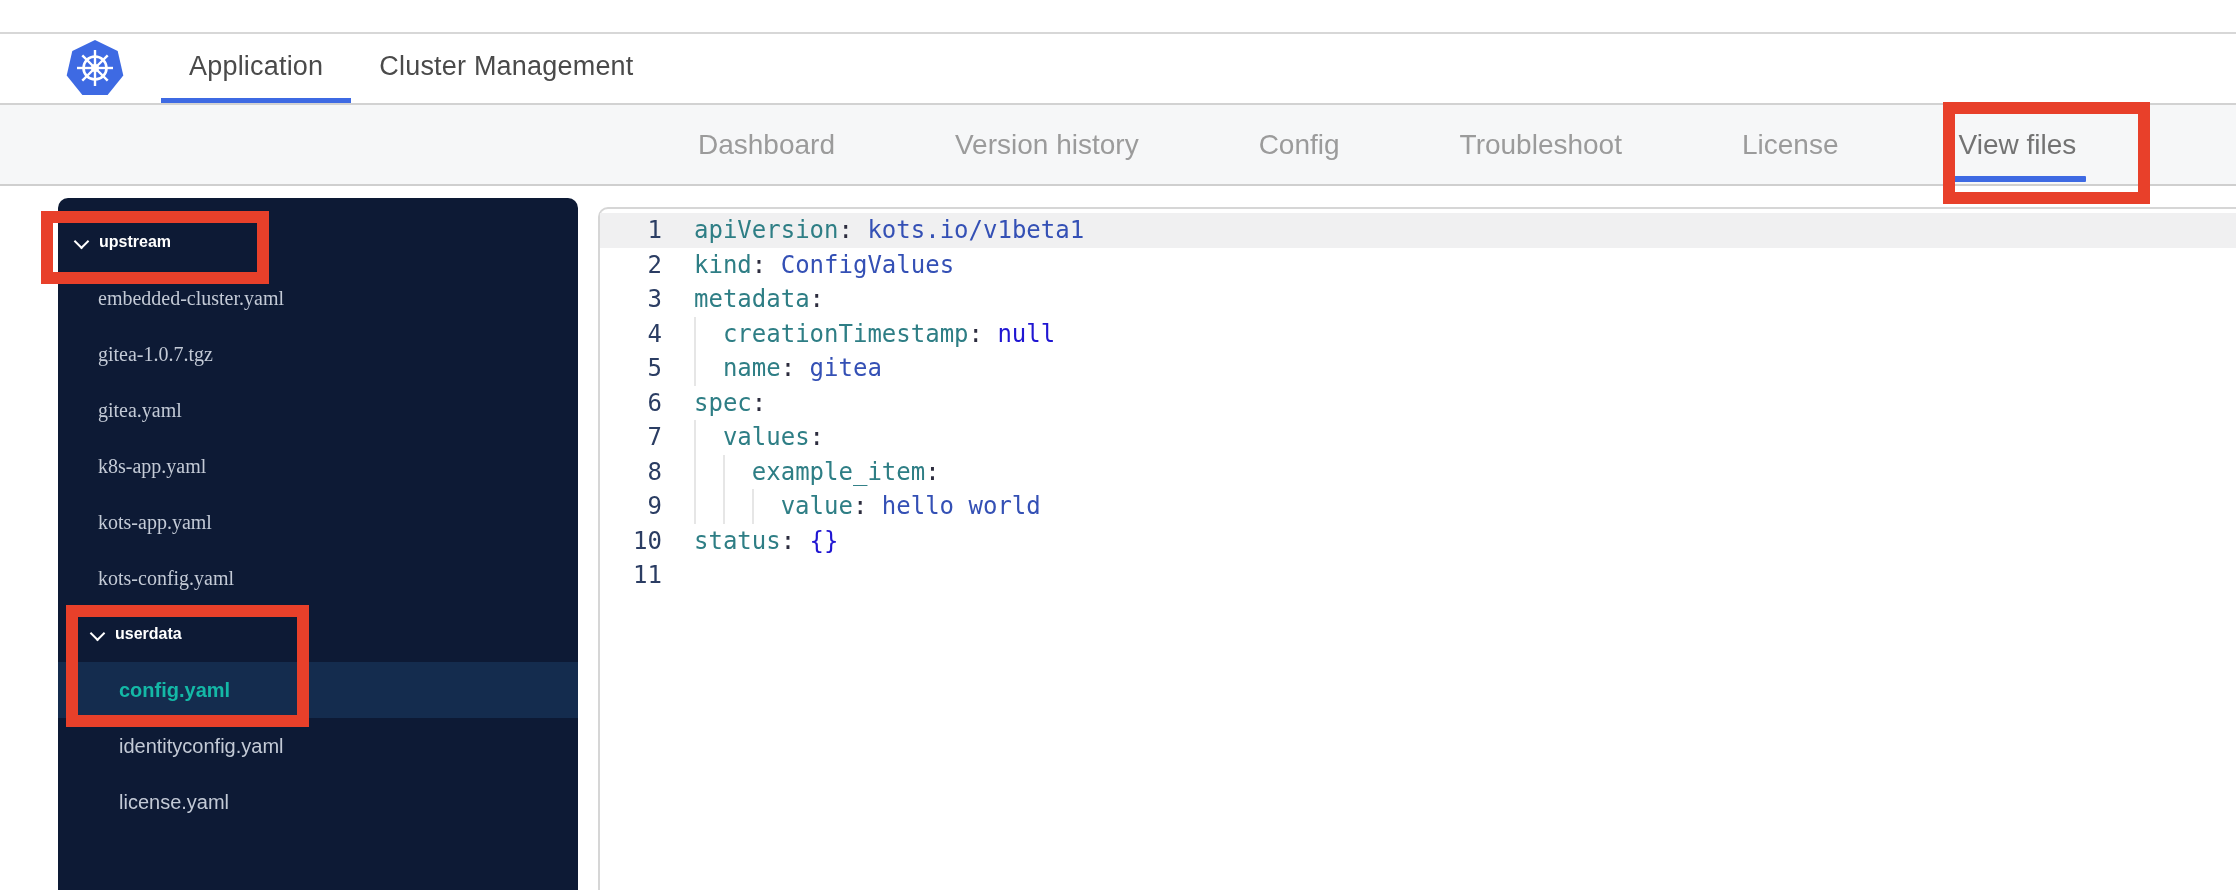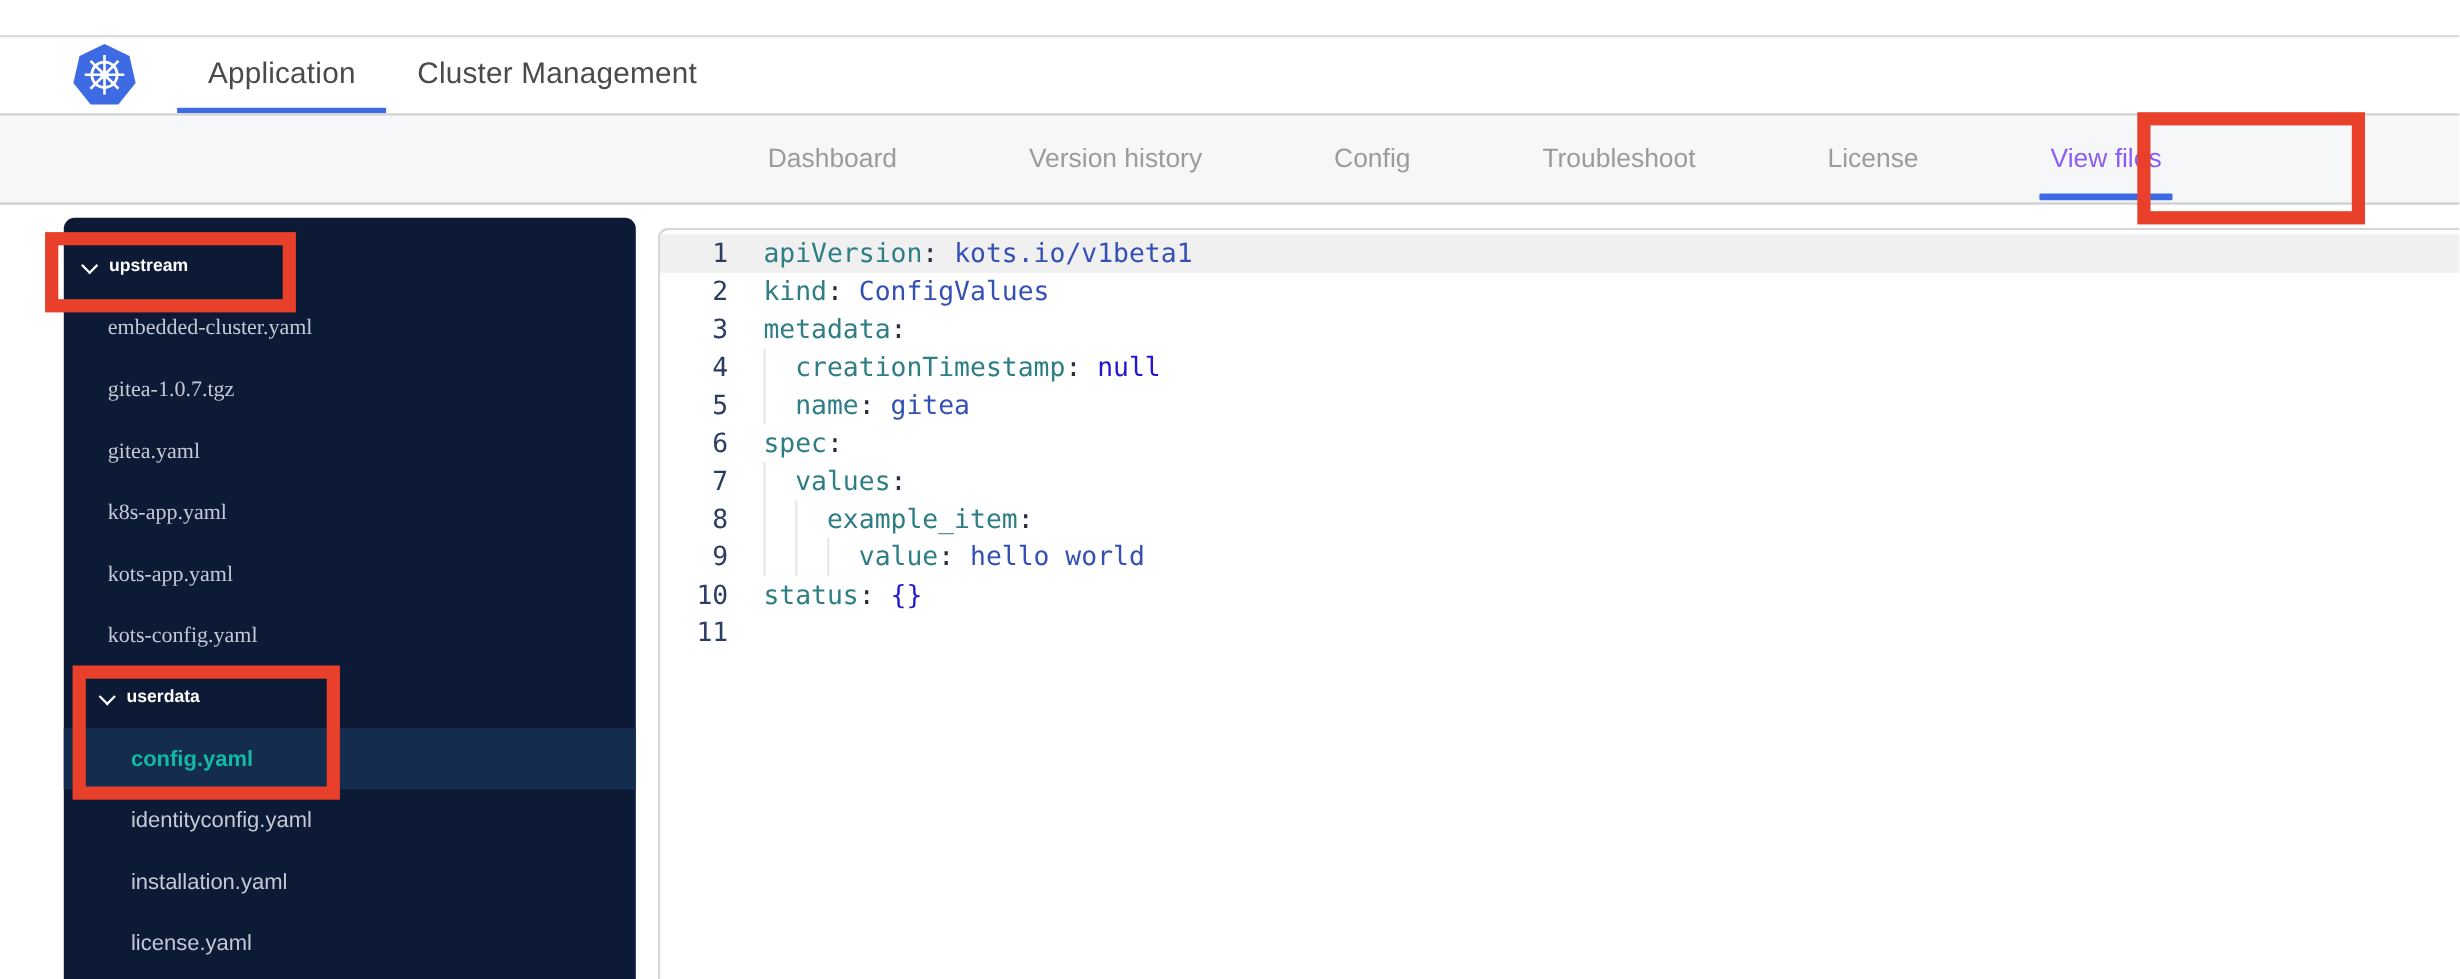--- a/index.html
+++ b/index.html
@@ -14,22 +14,22 @@
   .header-tabs { position:absolute; left:161px; top:0; height:69px; display:flex; }
   .htab { height:69px; display:flex; align-items:center; padding:12px 28px; font-size:27px;
           color:#4a4a4a; letter-spacing:.2px; cursor:pointer; border-bottom:5px solid transparent; }
   .htab.active { border-bottom-color:#3e6ae3; }
 
   
   .nav { position:absolute; left:0; top:103px; width:100%; height:83px; background:#f6f7f8;
          border-top:2px solid #d2d2d2; border-bottom:2px solid #cfcfcf; }
   .nav-tabs { position:absolute; left:682px; top:0; height:79px; display:flex; }
   .ntab { height:79px; display:flex; align-items:center; padding:0 16px; margin-right:88px;
-          font-size:24px; color:#9b9b9b; cursor:pointer; position:relative; }
-  .ntab.active { color:#8b5cf6; }
+          font-size:28px; color:#9b9b9b; cursor:pointer; position:relative; }
+  .ntab.active { color:#737373; }
   .ntab.active::after { content:""; position:absolute; left:6px; right:6px; bottom:2px;
           height:6px; background:#3e6ae3; border-radius:1px; }
 
   
   .sidebar { position:absolute; left:58px; top:198px; width:520px; height:692px;
              background:#0d1a35; border-radius:10px 10px 0 0; padding-top:16px; }
   .srow { height:56px; display:flex; align-items:center; color:#c3cad6; font-size:20px;
           cursor:pointer; }
   .srow.folder { color:#ffffff; font-weight:bold; font-size:16px; }
   .srow.selected { background:#142c4e; color:#14b8a6; font-weight:bold; }
@@ -125,23 +125,20 @@
       <span class="chev"></span>
       <span>userdata</span>
     </div>
     <div class="srow selected lv2">
       <span>config.yaml</span>
     </div>
     <div class="srow lv2">
       <span>identityconfig.yaml</span>
     </div>
     <div class="srow lv2">
-      <span>installation.yaml</span>
-    </div>
-    <div class="srow lv2">
       <span>license.yaml</span>
     </div>
   </div>
 
   <div class="editor">
     <div class="crow activeline">
       <span class="lnum">1</span>
       <span class="ctext"><span class="k">apiVersion</span><span class="colon">:</span><span class="v-str">kots.io/v1beta1</span></span>
     </div>
     <div class="crow">

